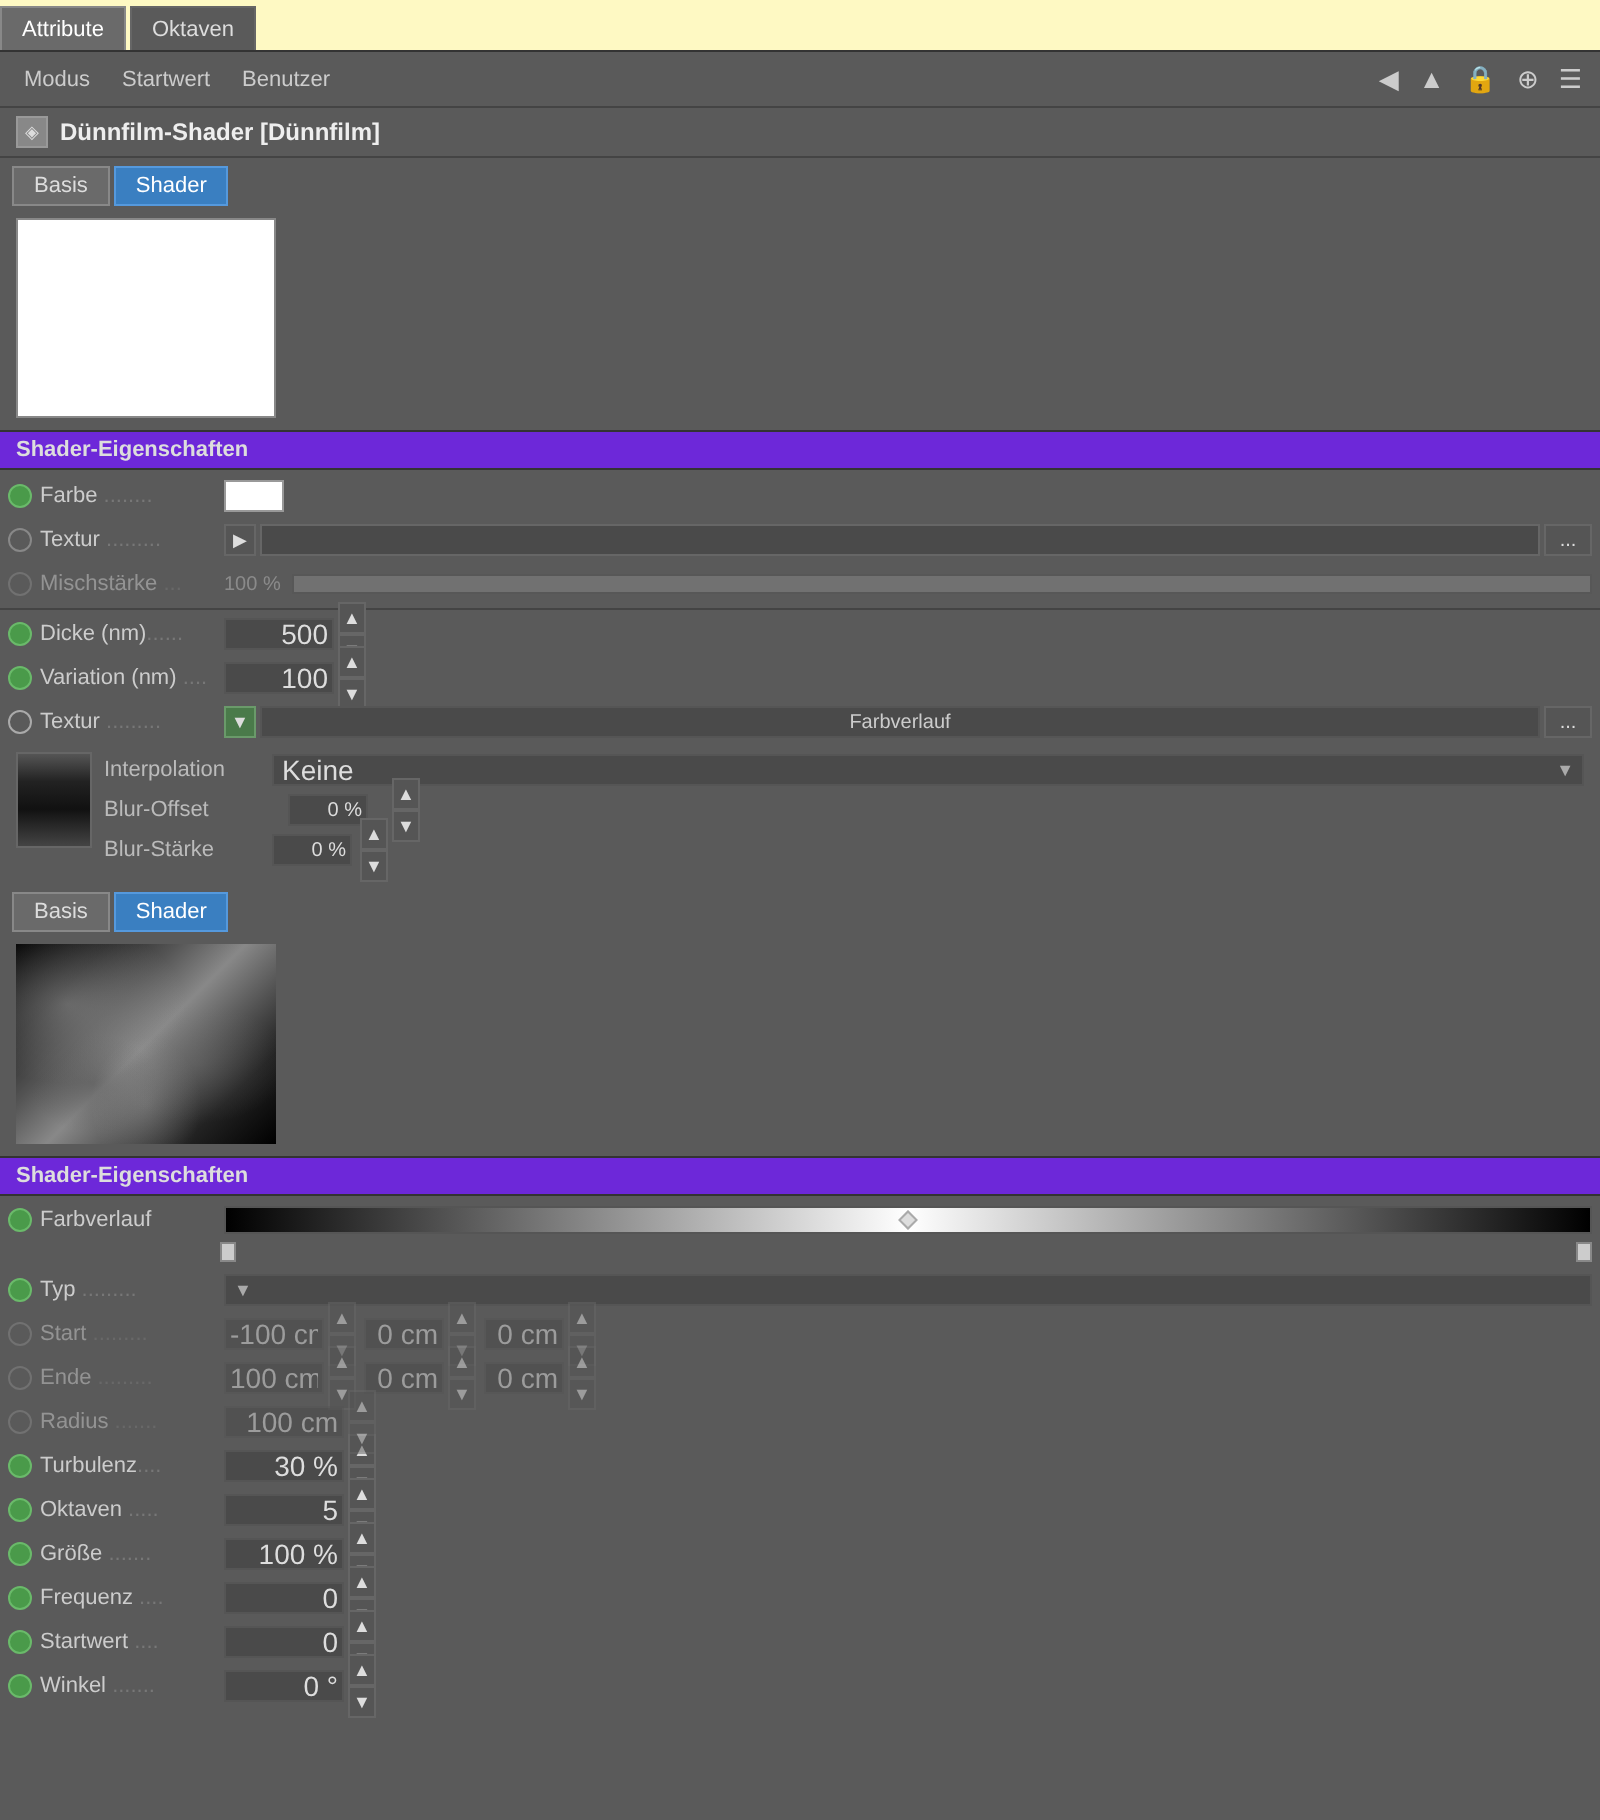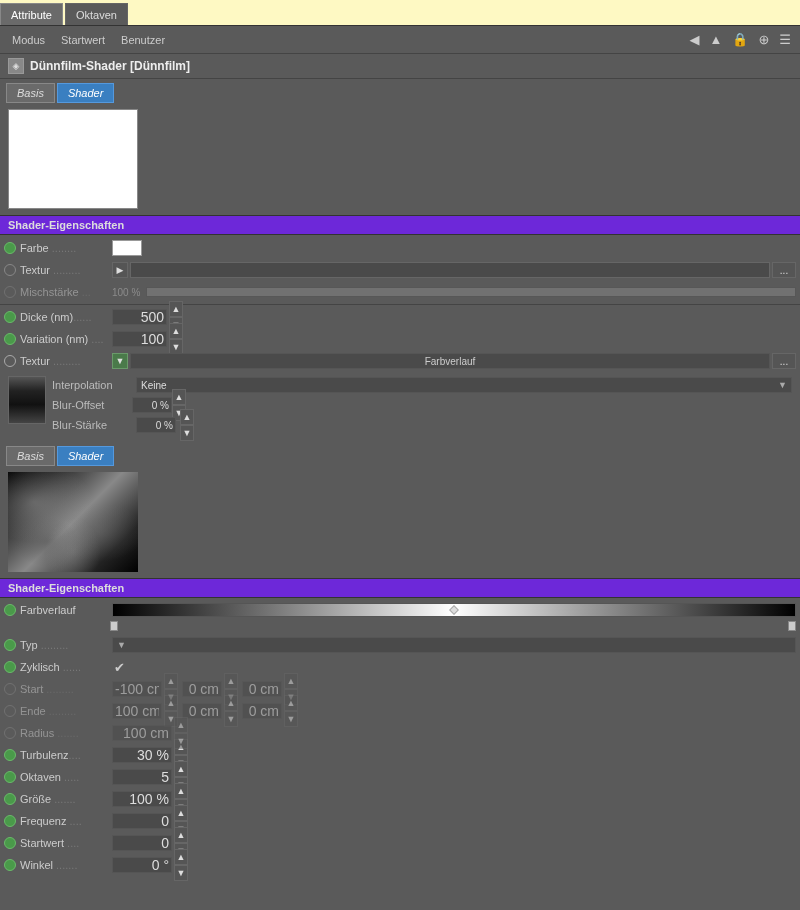--- a/index.html
+++ b/index.html
@@ -102,21 +102,20 @@
     .sub-tab {
       padding: 2px 10px;
       font-size: 11px;
       cursor: pointer;
       border: 1px solid #888;
       background: #6a6a6a;
       color: #ddd;
       height: 20px;
       display: flex;
       align-items: center;
-      font-style: italic;
     }
     .sub-tab.active {
       background: #3a7fc1;
       color: #fff;
       border-color: #5599dd;
     }
 
     
     .preview-area {
       background: #5a5a5a;
@@ -403,26 +402,26 @@
 
   <div style="display:flex;padding:4px 8px;gap:6px;background:#5a5a5a;">
 
     <div style="width:38px;height:48px;background:linear-gradient(to bottom, #555, #222 30%, #111 60%, #444);border:1px solid #666;flex-shrink:0;"></div>
 
     <div style="display:flex;flex-direction:column;gap:2px;flex:1">
 
       <div style="display:flex;align-items:center;height:18px;gap:4px;">
         <span style="color:#bbb;font-size:11px;min-width:80px">Interpolation</span>
         <div style="display:flex;align-items:center;background:#4a4a4a;border:1px solid #555;height:16px;padding:0 4px;flex:1;">
-          <span style="color:#ddd;font-size:10px;flex:1">Keine</span>
+          <span style="color:#ddd;font-size:14px;flex:1">Keine</span>
           <span style="color:#aaa;font-size:9px">▼</span>
         </div>
       </div>
 
-      <div style="display:flex;align-items:center;height:18px;gap:0;">
+      <div style="display:flex;align-items:center;height:18px;gap:12px;">
         <span style="color:#bbb;font-size:11px;min-width:80px">Blur-Offset</span>
         <input class="percent-input" value="0 %" style="">
         <div style="display:flex;flex-direction:column;">
           <div class="spinner-btn">▲</div>
           <div class="spinner-btn">▼</div>
         </div>
       </div>
 
       <div style="display:flex;align-items:center;height:18px;gap:4px;">
         <span style="color:#bbb;font-size:11px;min-width:80px">Blur-Stärke</span>
@@ -476,25 +475,20 @@
   </div>
 
   <div class="prop-row">
     <div class="prop-dot active"></div>
     <span class="prop-label">Typ <span style="color:#777">.........</span></span>
     <div style="display:flex;align-items:center;background:#4a4a4a;border:1px solid #555;height:16px;padding:0 4px;flex:1;">
       <span style="color:#aaa;font-size:9px">▼</span>
     </div>
   </div>
 
-  <div class="prop-row">
-    <div class="prop-dot active"></div>
-    <span class="prop-label">Zyklisch <span style="color:#777">......</span></span>
-    <span class="checkbox-check">✔</span>
-  </div>
 
   <div class="prop-row dim">
     <div class="prop-dot"></div>
     <span class="prop-label">Start <span style="color:#777">.........</span></span>
     <input class="num-input" value="-100 cm" style="width: 50px;">
     <div style="display:flex;flex-direction:column;">
       <div class="spinner-btn">▲</div>
       <div class="spinner-btn">▼</div>
     </div>
     <input class="num-input" value="0 cm" style="width: 40px; margin-left: 2px;">

